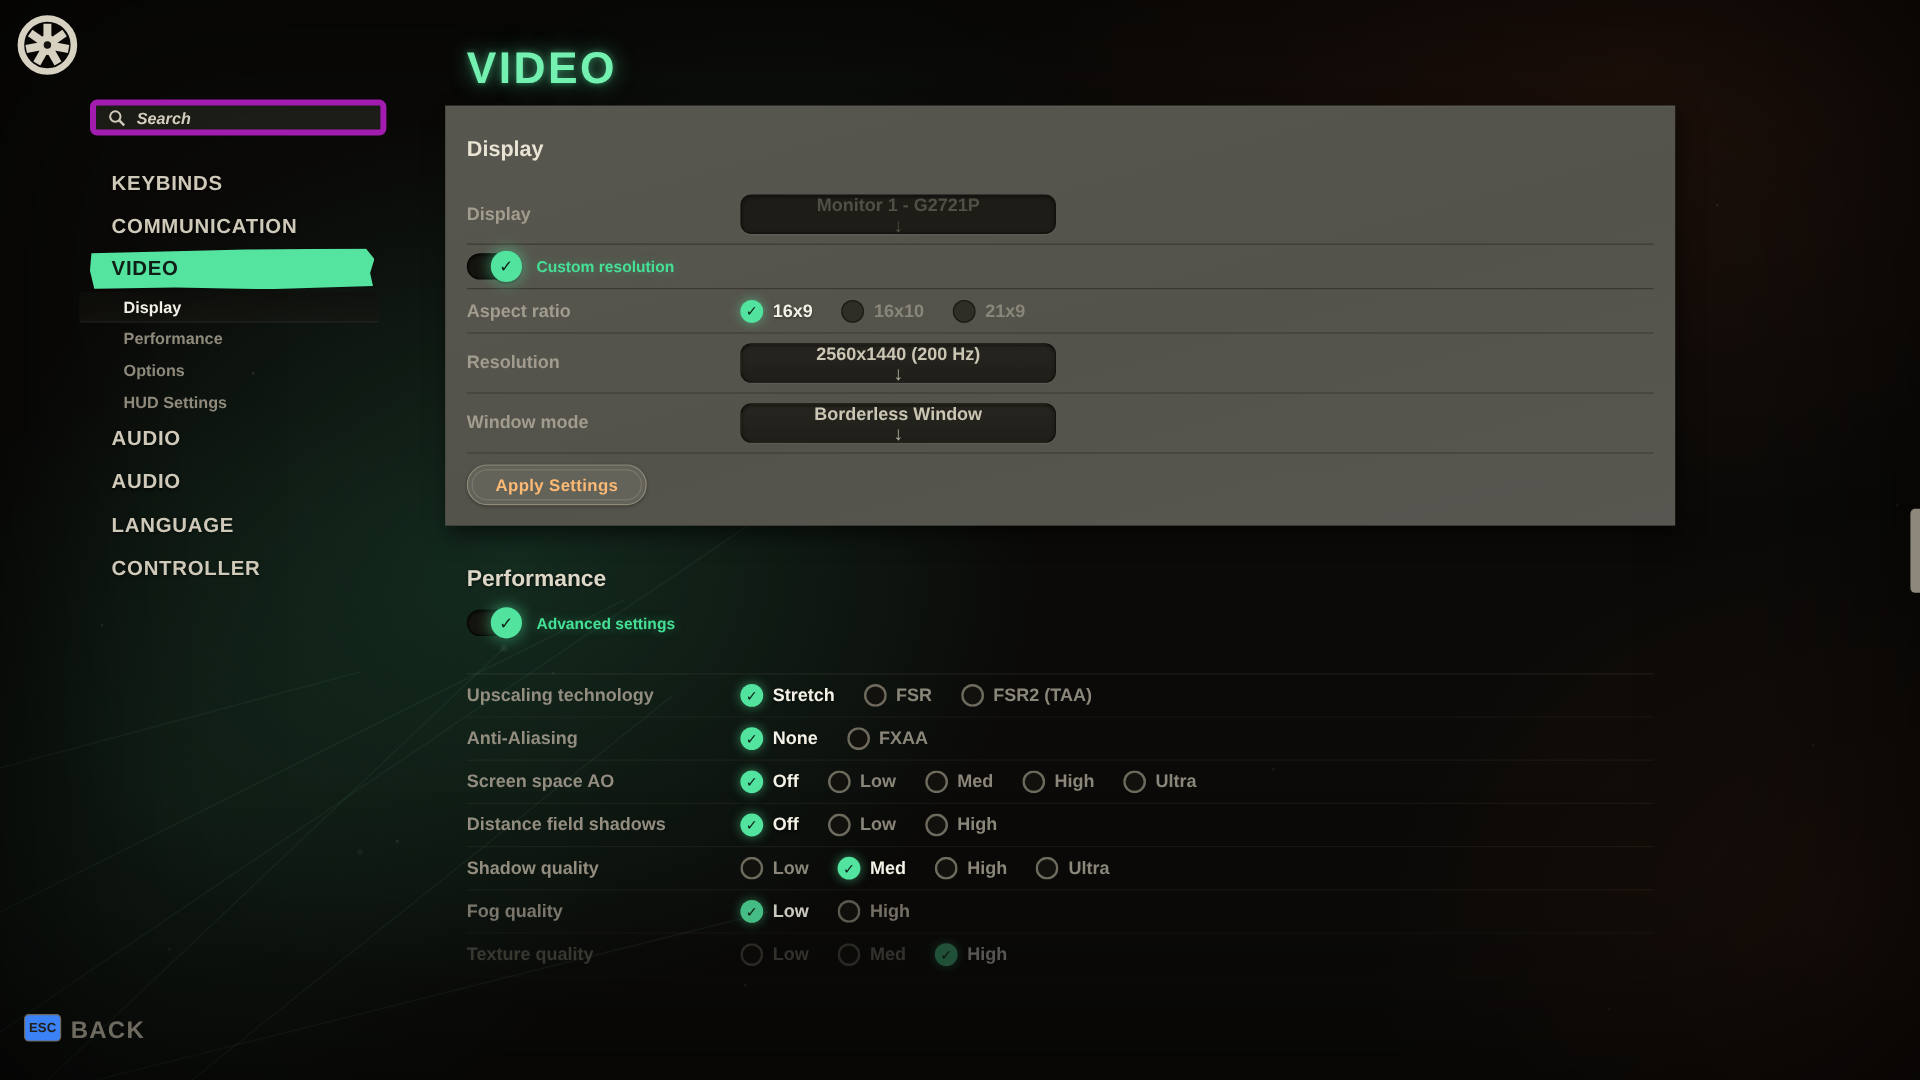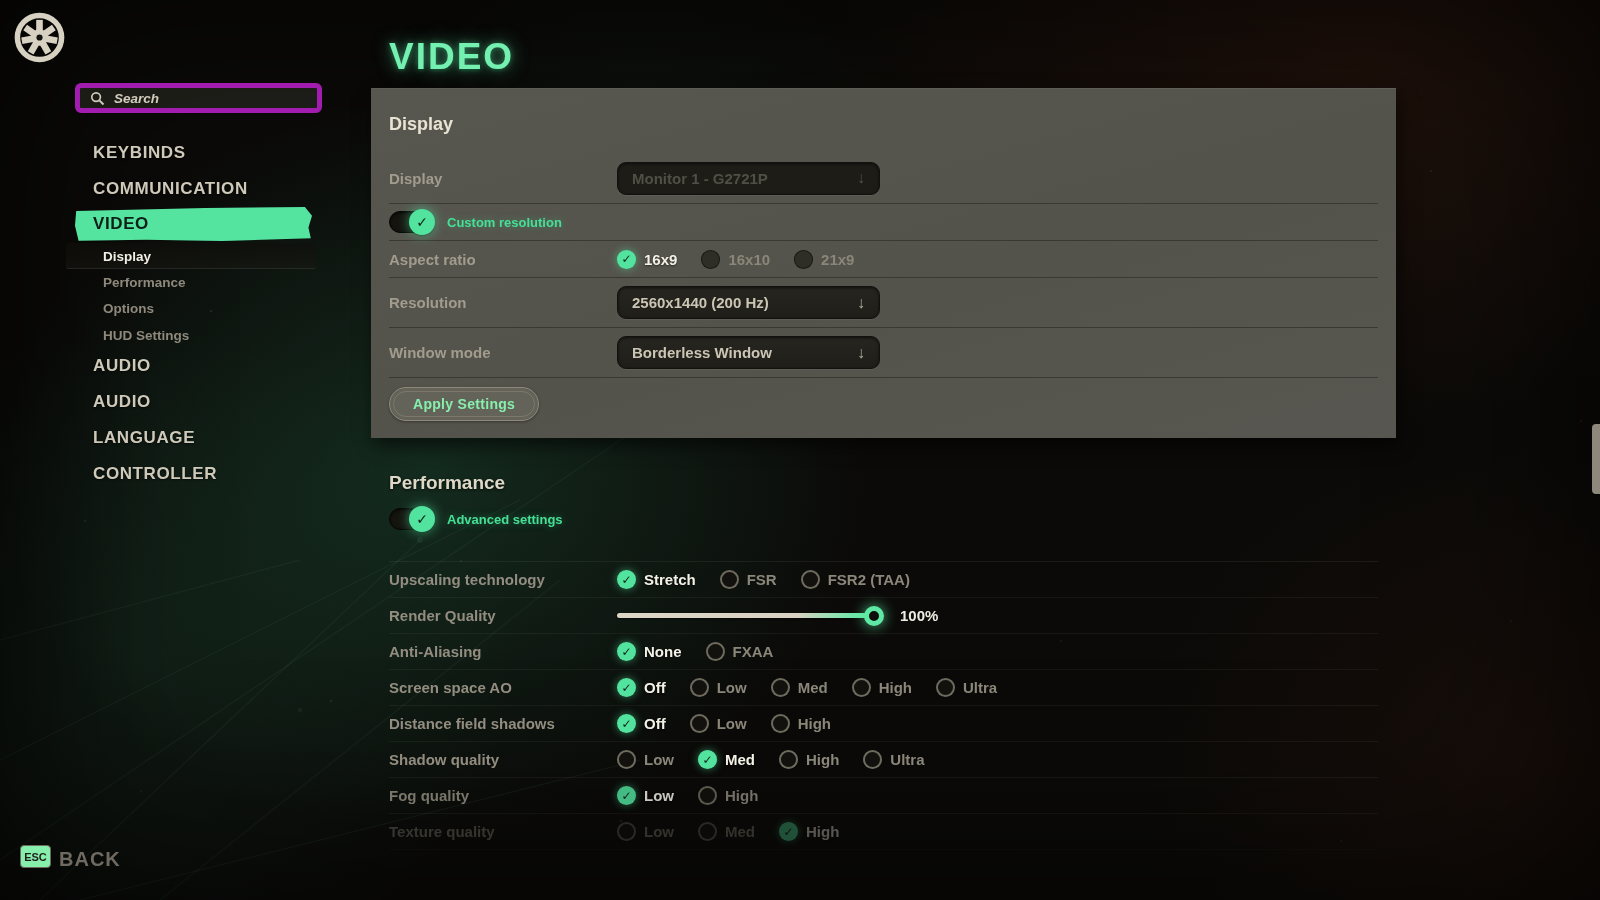--- a/index.html
+++ b/index.html
@@ -69,21 +69,21 @@
   .panel-heading { font-size:18px; font-weight:800; color:#e9e3d3; padding-top:25px; height:64px; }
   .row { display:flex; align-items:center; border-bottom:1px solid rgba(26,25,19,.45); }
   .row-display { height:51px; } .row-toggle { height:37px; } .row-aspect { height:37px; }
   .row-res { height:50px; } .row-win { height:50px; } .row-btn { height:52px; border-bottom:none; }
   .flabel { flex:0 0 228px; font-size:15px; font-weight:700; color:#a29c8e; }
 
   .dropdown { width:263px; height:33px; border-radius:9px; display:flex; align-items:center;
     padding:0 14px; cursor:pointer;
     background:linear-gradient(180deg,#26251f,#1f1e19);
     border:1px solid #12110d;
-    box-shadow:inset 0 1px 3px rgba(0,0,0,.55), 0 1px 0 rgba(255,255,255,.05); }
+    box-shadow:inset 0 1px 3px rgba(0,0,0,.55), 0 1px 0 rgba(255,255,255,.05);flex-direction:column; }
   .dd-value { flex:1; font-size:15px; font-weight:700; color:#cbc5b4; }
   .dd-arrow { font-size:16px; font-weight:800; color:#b4ad9c; }
   .dropdown.disabled .dd-value, .dropdown.disabled .dd-arrow { color:#514f45; }
   .dropdown.disabled { background:#1d1c17; }
 
   .toggle { position:relative; width:44px; height:22px; border-radius:11px; cursor:pointer;
     background:#15140f; border:1px solid #060604; box-shadow:inset 0 1px 3px rgba(0,0,0,.7); }
   .toggle .knob { position:absolute; right:-3px; top:-3px; width:26px; height:26px; border-radius:50%;
     background:#52e39e; display:flex; align-items:center; justify-content:center;
     box-shadow:0 0 12px rgba(82,227,158,.65), 0 1px 2px rgba(0,0,0,.5); }
@@ -96,21 +96,21 @@
   .radio { width:19px; height:19px; border-radius:50%; background:#2e2d26;
     box-shadow:inset 0 0 0 1px rgba(0,0,0,.45); display:flex; align-items:center; justify-content:center; }
   .radio.checked { background:#52e39e; box-shadow:0 0 9px rgba(82,227,158,.55); }
   .radio.checked i { font-style:normal; font-weight:800; font-size:12px; color:#0e1f16; }
   .opt-label { font-size:15px; font-weight:700; color:#8b867a; }
   .opt.sel .opt-label { color:#f4f1e6; font-weight:800; text-shadow:0 1px 2px rgba(0,0,0,.5); }
 
   .apply-btn { display:inline-block; height:34px; line-height:32px; padding:0 23px; cursor:pointer;
     border-radius:17px; background:#64635a; border:1px solid #8f8979;
     outline:1px solid rgba(143,137,121,.55); outline-offset:-5px;
-    font-size:14px; font-weight:800; color:#86efac; letter-spacing:.3px;
+    font-size:14px; font-weight:800; color:#fdba74; letter-spacing:.3px;
     box-shadow:0 1px 3px rgba(0,0,0,.35); }
 
   
   .perf { position:absolute; left:371px; top:462px; width:1025px; z-index:2; padding:0 18px; }
   .perf-heading { font-size:19px; font-weight:800; color:#ded8c8; margin-top:10px;
     text-shadow:0 1px 3px rgba(0,0,0,.7); }
   .perf-toggle-row { display:flex; align-items:center; height:36px; margin-top:7px; }
   .prows { border-top:1px solid rgba(195,185,160,.09); margin-top:24px; }
   .prow { display:flex; align-items:center; height:36px; border-bottom:1px solid rgba(195,185,160,.07); }
   .prow .flabel { color:#938d80; }
@@ -123,21 +123,21 @@
   .slider .track { width:100%; height:5px; border-radius:3px;
     background:linear-gradient(90deg,#ddd6c6 0%,#d8d1c1 68%,#6ae8a8 90%,#58e5a0 100%);
     box-shadow:0 1px 2px rgba(0,0,0,.5); }
   .slider .sknob { position:absolute; right:-2px; top:0; width:20px; height:20px; border-radius:50%;
     background:#0e0d0a; border:5px solid #5ee8a4;
     box-shadow:0 0 14px rgba(94,232,164,.8); }
   .slider-value { margin-left:18px; font-size:15px; font-weight:800; color:#efece2; }
 
   
   .esc-key { position:absolute; left:20px; top:845px; z-index:2; width:31px; height:23px;
-    background:#86efac; border-radius:4px; border:1px solid #6d685d;
+    background:#3b82f6; border-radius:4px; border:1px solid #6d685d;
     font-size:11px; font-weight:800; color:#201e19; display:flex; align-items:center; justify-content:center;text-align:center; }
   .back-label { position:absolute; left:59px; top:848px; z-index:2;
     font-size:20px; font-weight:800; letter-spacing:1px; color:#6e6a60; cursor:pointer; }
   .scrollbar-thumb { position:absolute; left:1592px; top:424px; width:8px; height:70px; z-index:2;
     background:#8d887b; border-radius:4px 0 0 4px; cursor:pointer; }
 </style>
 </head>
 <body>
 
 <div class="bg"></div>
@@ -286,28 +286,20 @@
           <span class="radio"></span>
           <span class="opt-label">FSR</span>
         </span>
         <span class="opt">
           <span class="radio"></span>
           <span class="opt-label">FSR2 (TAA)</span>
         </span>
       </div>
     </div>
 
-    <div class="prow">
-      <span class="flabel">Render Quality</span>
-      <div class="slider">
-        <div class="track"></div>
-        <div class="sknob"></div>
-      </div>
-      <span class="slider-value">100%</span>
-    </div>
 
     <div class="prow">
       <span class="flabel">Anti-Aliasing</span>
       <div class="opts">
         <span class="opt sel">
           <span class="radio checked">
               <i>✓</i>
             </span>
           <span class="opt-label">None</span>
         </span>

